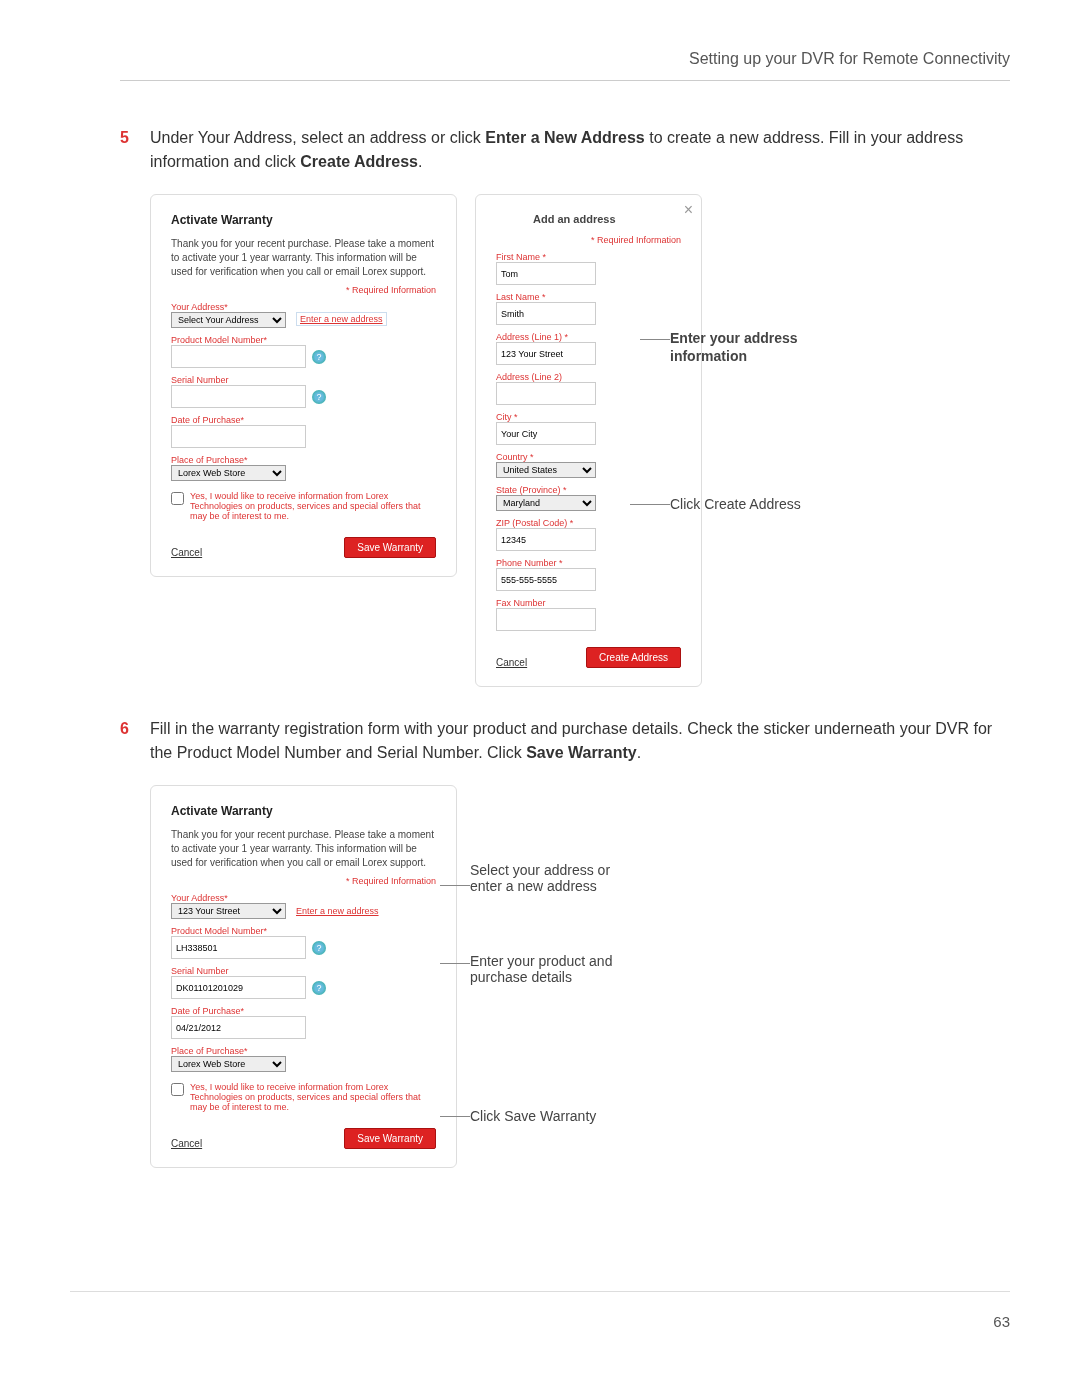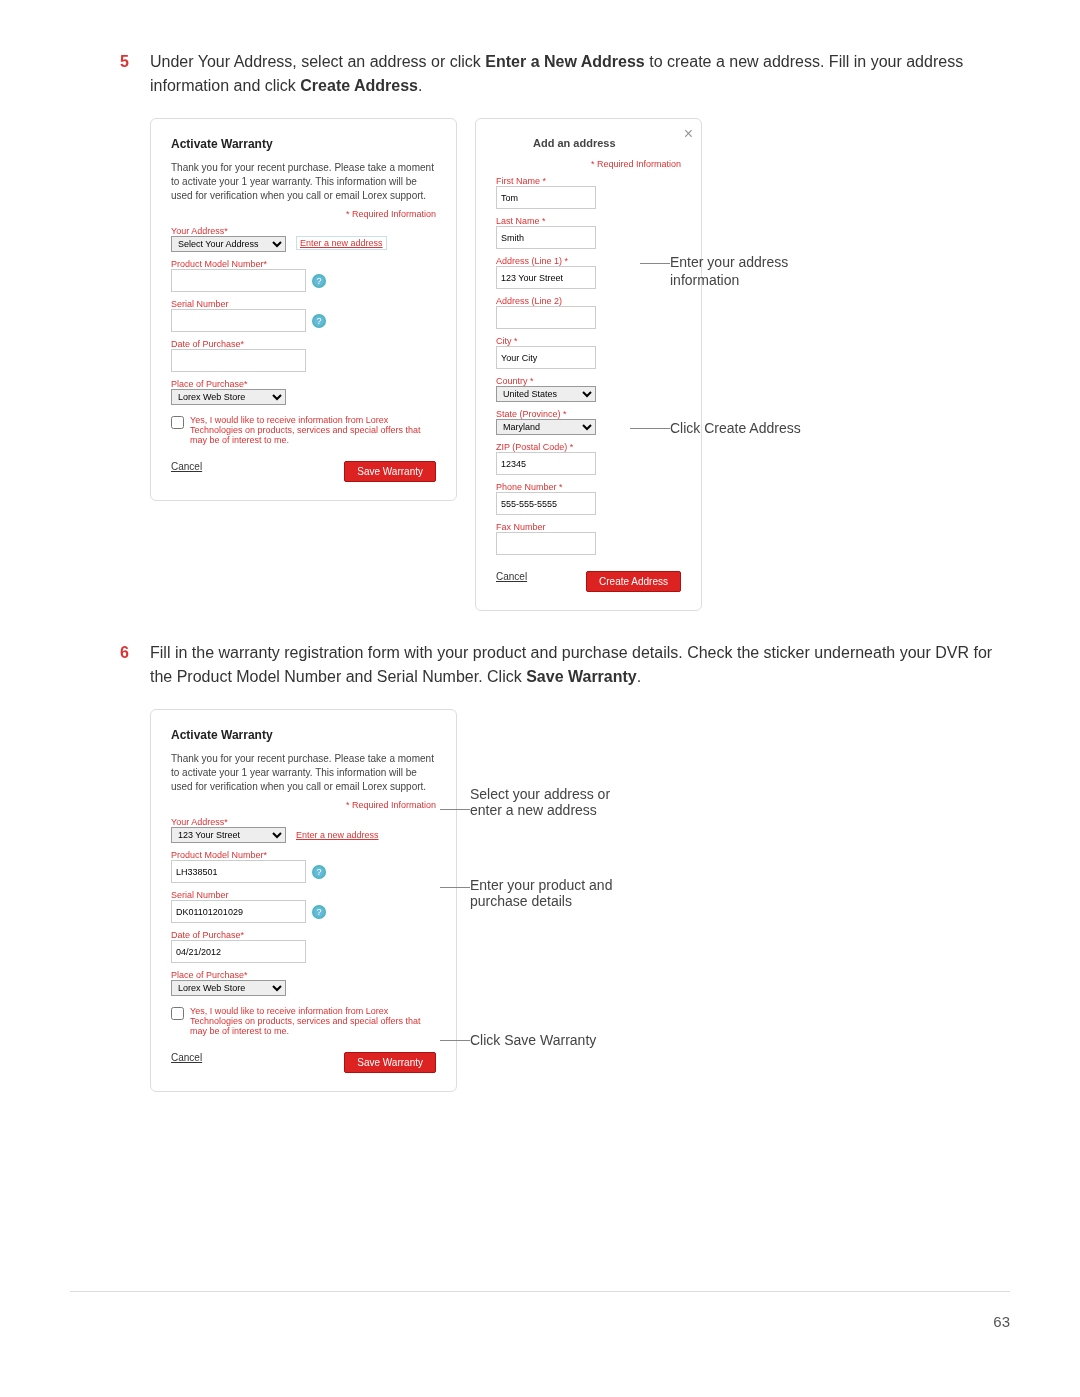--- a/index.html
+++ b/index.html
@@ -140,21 +140,21 @@
     border-radius: 2px;
   }
   .cancel-link {
     color: #333;
     text-decoration: underline;
     font-size: 10px;
   }
   .btnrow {
     display: flex;
     justify-content: space-between;
-    align-items: flex-start;
+    align-items: flex-end;
     margin-top: 16px;
   }
   .annot {
     position: absolute;
     font-size: 14px;
     color: #444;
     white-space: nowrap;
   }
   .annot-line {
     position: absolute;
@@ -174,20 +174,21 @@
     left: 70px;
     right: 70px;
     border: none;
     border-top: 1px solid #ddd;
   }
 </style>
 </head>
 <body>
 
 <div class="page">
+  <div class="header-right">Setting up your DVR for Remote Connectivity</div>
 
   <div class="step">
     <div class="step-num">5</div>
     <div class="step-body">
       <span>Under Your Address, select an address or click </span><span class="bold">Enter a New Address</span><span> to create a new address. Fill in your address information and click </span><span class="bold">Create Address</span><span>.</span>
     </div>
   </div>
 
   <div class="panels-row">
 
@@ -250,21 +251,21 @@
       <input class="f-input f-input-sm" value="555-555-5555" style="">
       <div class="f-label">Fax Number</div>
       <input class="f-input f-input-sm" style="">
 
       <div class="btnrow">
         <span class="cancel-link">Cancel</span>
         <button class="btn-red">Create Address</button>
       </div>
     </div>
 
-    <div class="annot" style="left:520px; top:135px;">
+    <div class="annot" style="left:520px; top:135px;font-weight:bold;">
       <span style="display:block;width:150px;white-space:normal;line-height:1.3;">Enter your address information</span>
     </div>
     <div class="annot-line" style="left:490px; top:145px; width:30px;"></div>
 
     <div class="annot" style="left:520px; top:302px;">Click Create Address</div>
     <div class="annot-line" style="left:480px; top:310px; width:40px;"></div>
   </div>
 
   <div class="step">
     <div class="step-num">6</div>

